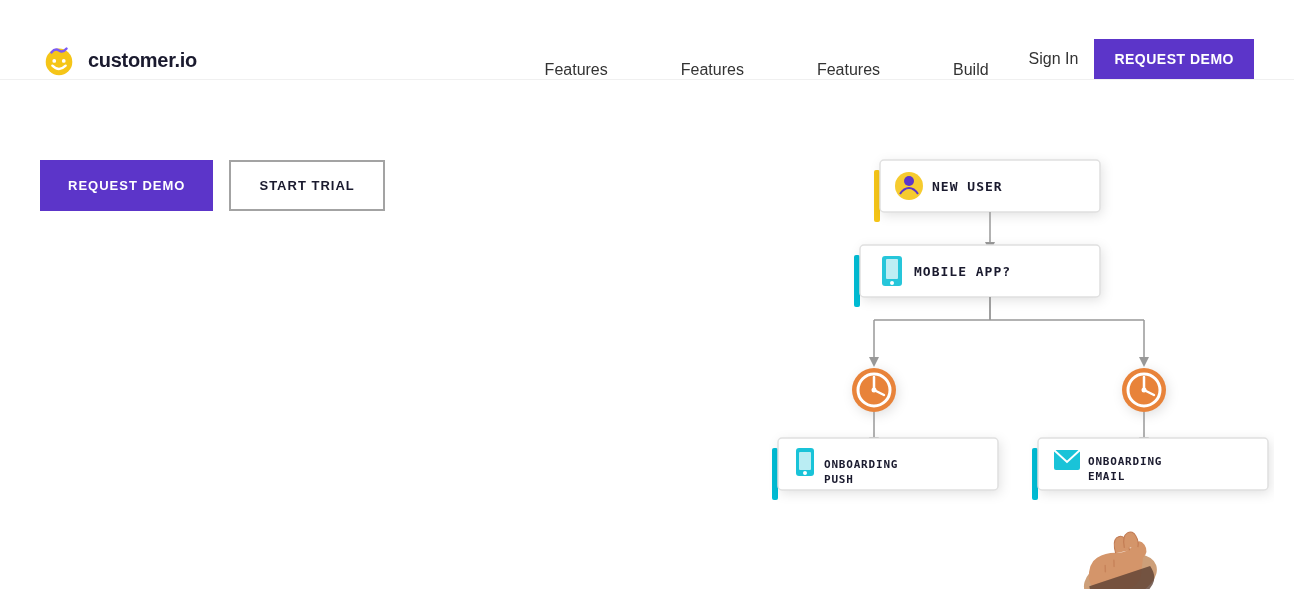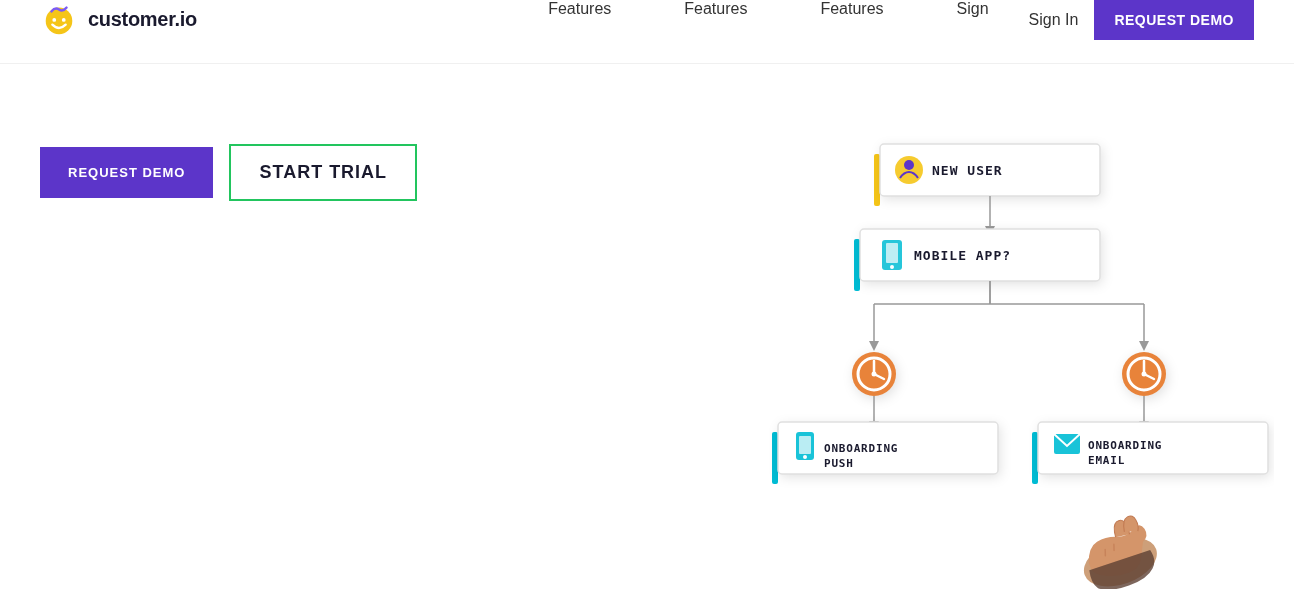--- a/index.html
+++ b/index.html
@@ -1,22 +1,22 @@
 <!DOCTYPE html>
 <html><head>
   <meta charset="utf-8">
   <style>
     * { margin: 0; padding: 0; box-sizing: border-box; }
     body { font-family: -apple-system, BlinkMacSystemFont, 'Segoe UI', sans-serif; background: #fff; width: 1294px; min-height: 589px; overflow-x: hidden; }
 
     
     nav {
-      display: flex; align-items: flex-start;
+      display: flex; align-items: flex-end;
       padding: 0 40px;
-      height: 64px;
+      height: 80px;
       border-bottom: 1px solid #f0f0f0;
     }
     .logo-area { display: flex; align-items: center; gap: 10px; margin-right: auto; }
     .logo-icon { width: 38px; height: 38px; }
     .logo-text { font-size: 20px; font-weight: 600; color: #1a1a2e; letter-spacing: -0.3px; }
     .nav-links { display: flex; gap: 40px; align-items: center; margin-right: 40px; }
     .nav-link { font-size: 16px; color: #333; text-decoration: none; font-weight: 400; margin-left: 33px; }
     .nav-actions { display: flex; gap: 16px; align-items: center; }
     .sign-in-btn { font-size: 16px; color: #333; background: none; border: none; cursor: pointer; font-weight: 400; }
     .request-demo-btn {
@@ -46,22 +46,22 @@
       font-size: 17px; color: #666; line-height: 1.65;
       margin-bottom: 36px; max-width: 520px;
     }
     .hero-btns { display: flex; gap: 16px; align-items: center; }
     .btn-primary {
       background: #5c35c9; color: #fff; border: none;
       padding: 18px 28px; font-size: 13px; font-weight: 800;
       letter-spacing: 1px; cursor: pointer; text-transform: uppercase;
     }
     .btn-secondary {
-      background: #fff; color: #1a1a2e; border: 2px solid #22c55e;
-      padding: 16px 28px; font-size: 18px; font-weight: 700;
+      background: #fff; color: #1a1a2e; border: 2px solid #a3a3a3;
+      padding: 16px 28px; font-size: 13px; font-weight: 700;
       letter-spacing: 1px; cursor: pointer; text-transform: uppercase;
     }
 
     
     .hero-diagram {
       position: absolute; right: 20px; top: 60px;
       width: 520px; height: 480px;
     }
     .diagram-svg { width: 100%; height: 100%; }
 
@@ -87,21 +87,21 @@
 
       <path d="M12 12 Q16 7 20 10 Q24 13 28 8" stroke="#7b5af5" stroke-width="2.5" fill="none" stroke-linecap="round"></path>
     </svg>
     <span class="logo-text">customer.io</span>
   </div>
 
   <div class="nav-links">
     <a class="nav-link" href="#">Features</a>
     <a class="nav-link" href="#">Features</a>
     <a class="nav-link" href="#">Features</a>
-    <a class="nav-link" href="#">Sign</a>
+    <a class="nav-link" href="#">Build</a>
   </div>
 
   <div class="nav-actions">
     <button class="sign-in-btn">Sign In</button>
     <button class="request-demo-btn">REQUEST DEMO</button>
   </div>
 </nav>
 
 <section class="hero">
   <div class="hero-content">

